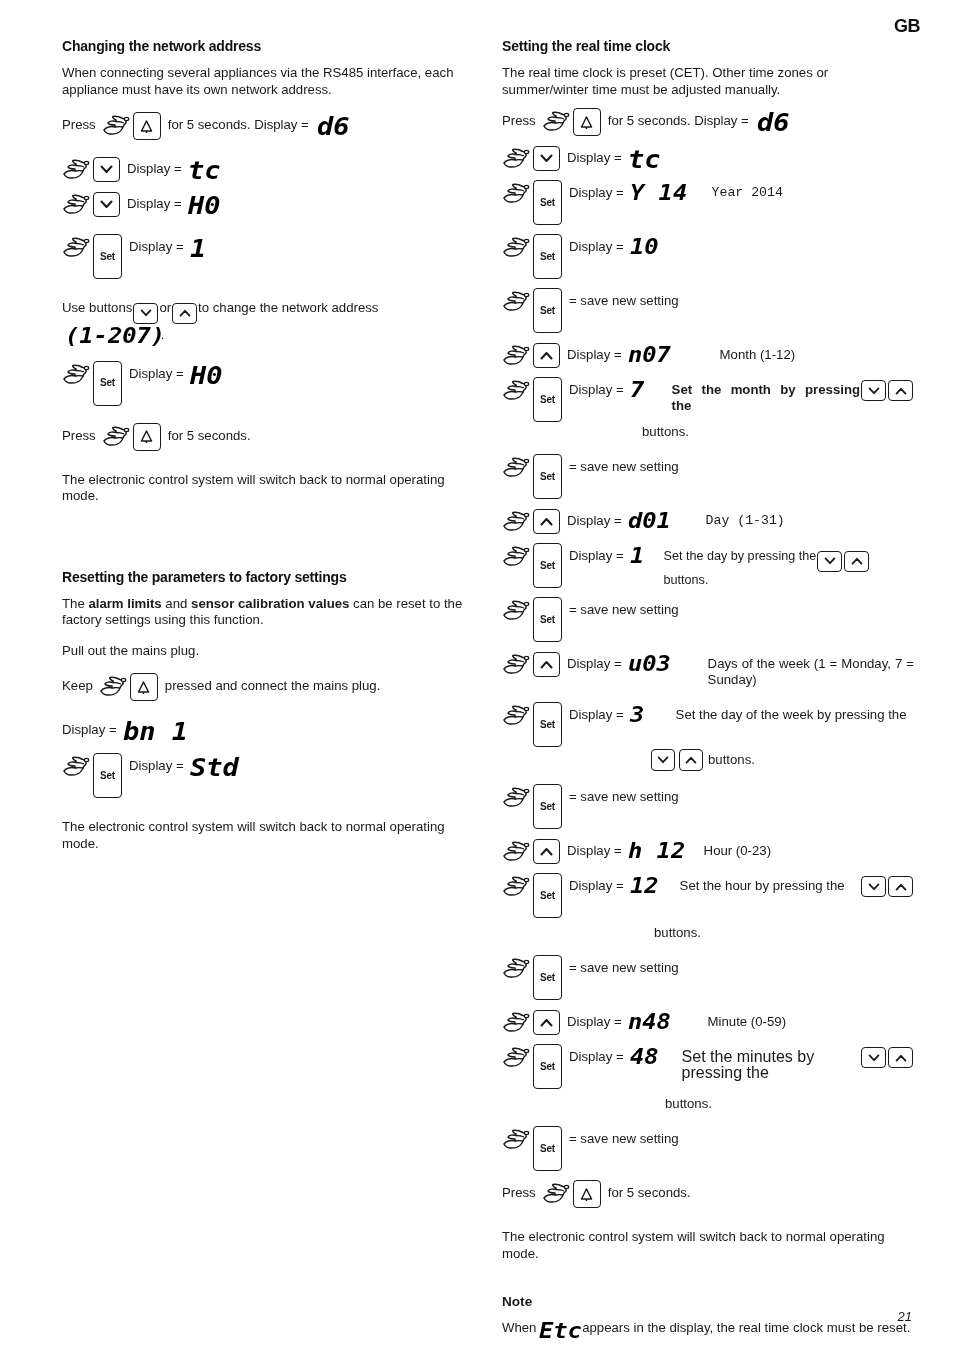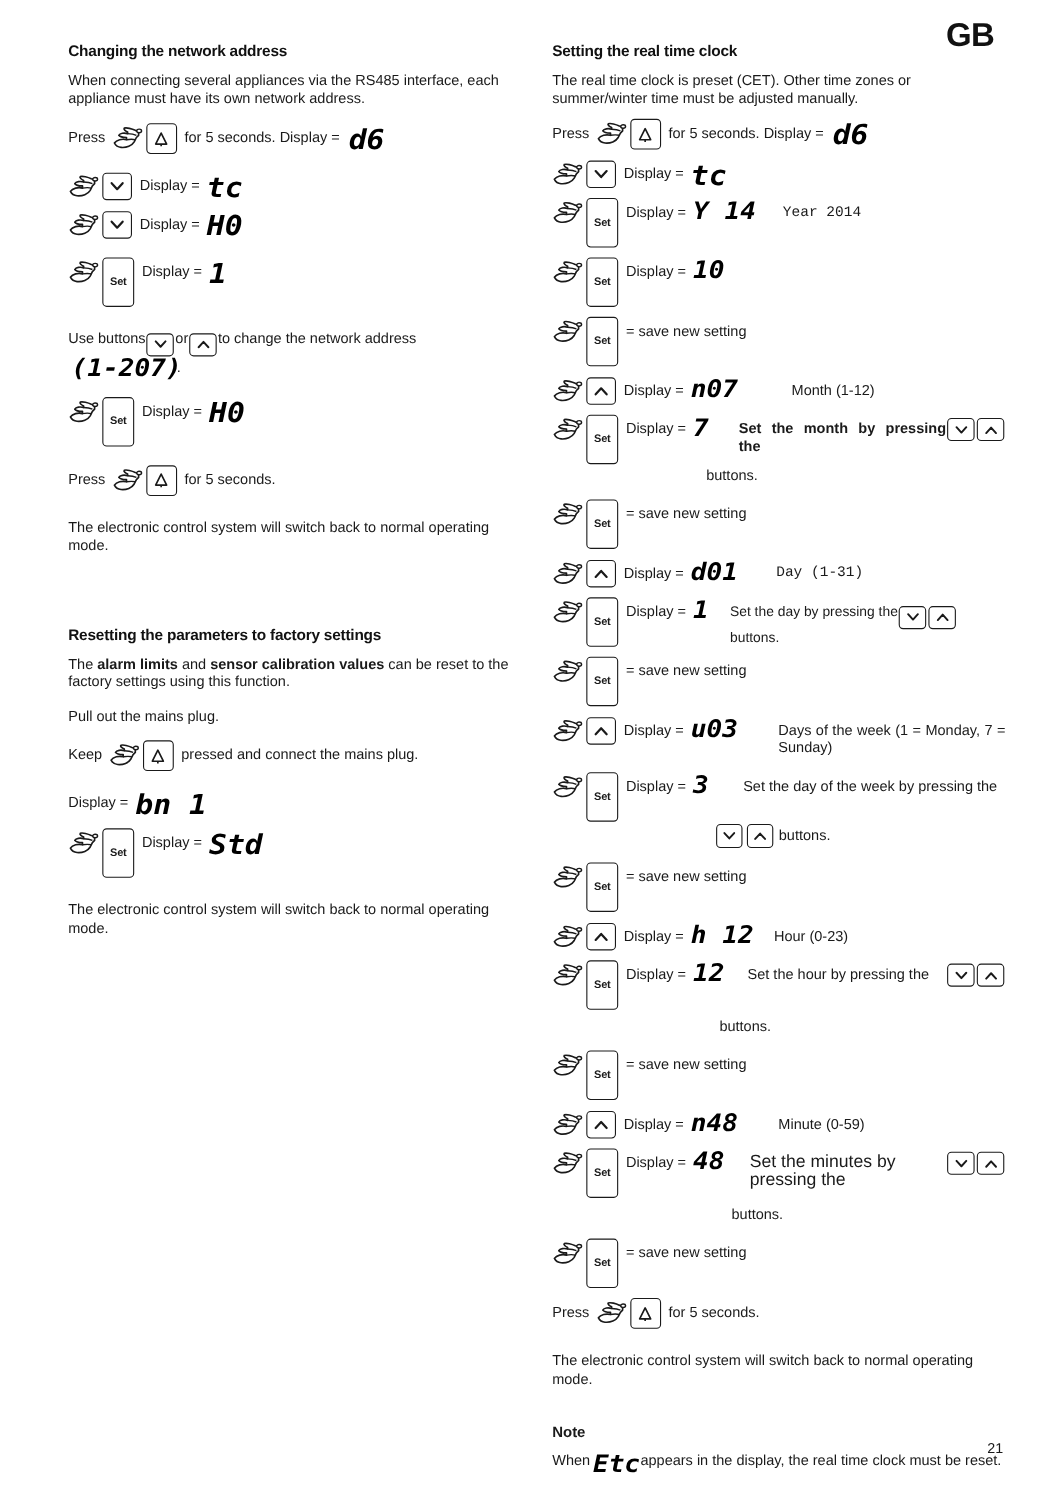--- a/index.html
+++ b/index.html
@@ -11,22 +11,22 @@
     font-family: "Liberation Sans", sans-serif;
     color: #1a1a1a;
     position: relative;
     overflow: hidden;
   }
 
   .page { position: relative; width: 954px; height: 1350px; }
 
   .lang-badge {
     position: absolute;
-    right: 50px; top: 16px;
-    font-size: 30px;
+    right: 34px; top: 16px;
+    font-size: 18px;
     font-weight: bold;
     letter-spacing: -0.5px;
     color: #111;
   }
 
   .col {
     position: absolute;
     top: 38px;
   }
   .col-left  { left: 62px;  width: 412px; }
@@ -135,20 +135,21 @@
     font-weight: bold;
     margin: 0 0 7px 0;
   }
 
   .page-num {
     position: absolute;
     right: 42px;
     bottom: 26px;
     font-size: 13px;
     color: #1a1a1a;
+    font-style: italic;
   }
   .fill { flex: 1 1 auto; }
   .just { text-align: justify; text-justify: inter-word; }
 </style>
 </head>
 <body>
 
 <div class="page">
 
   <div class="lang-badge">GB</div>

